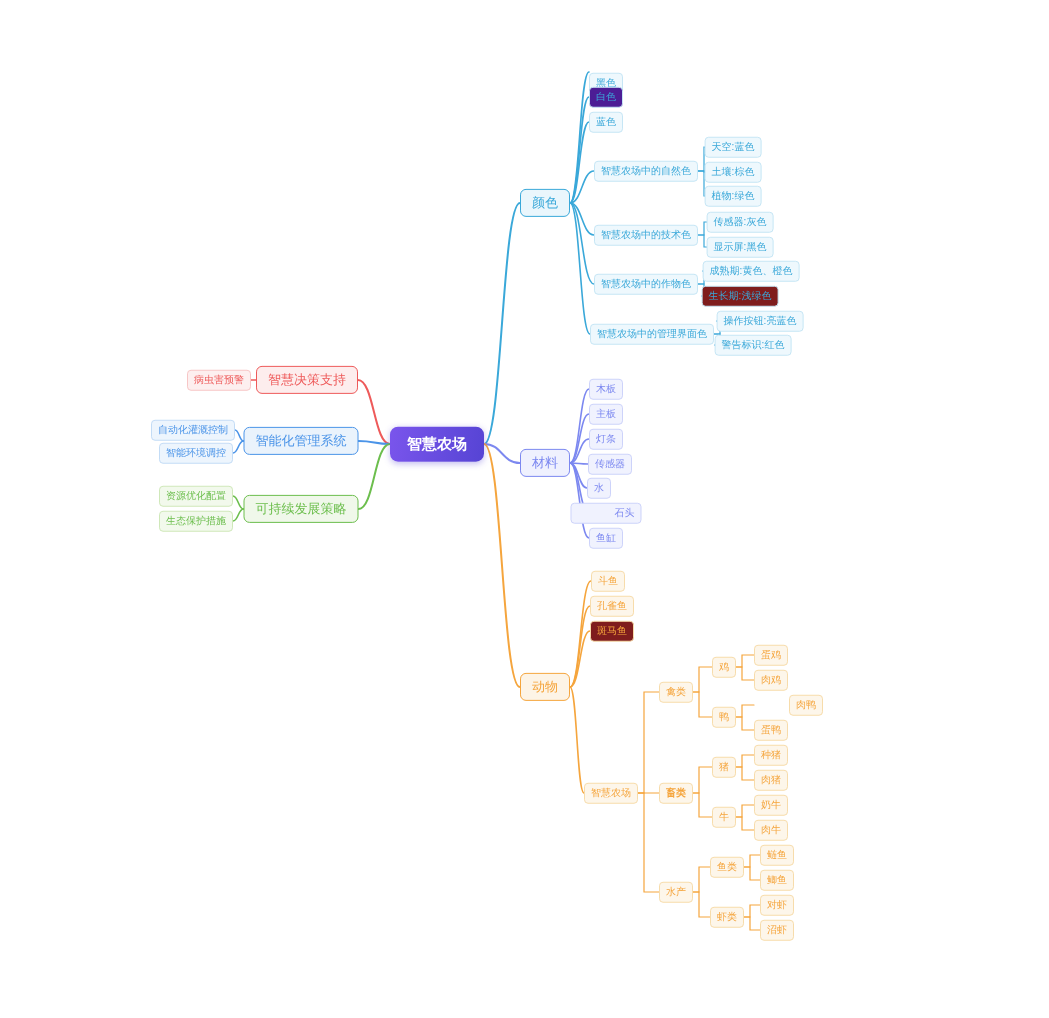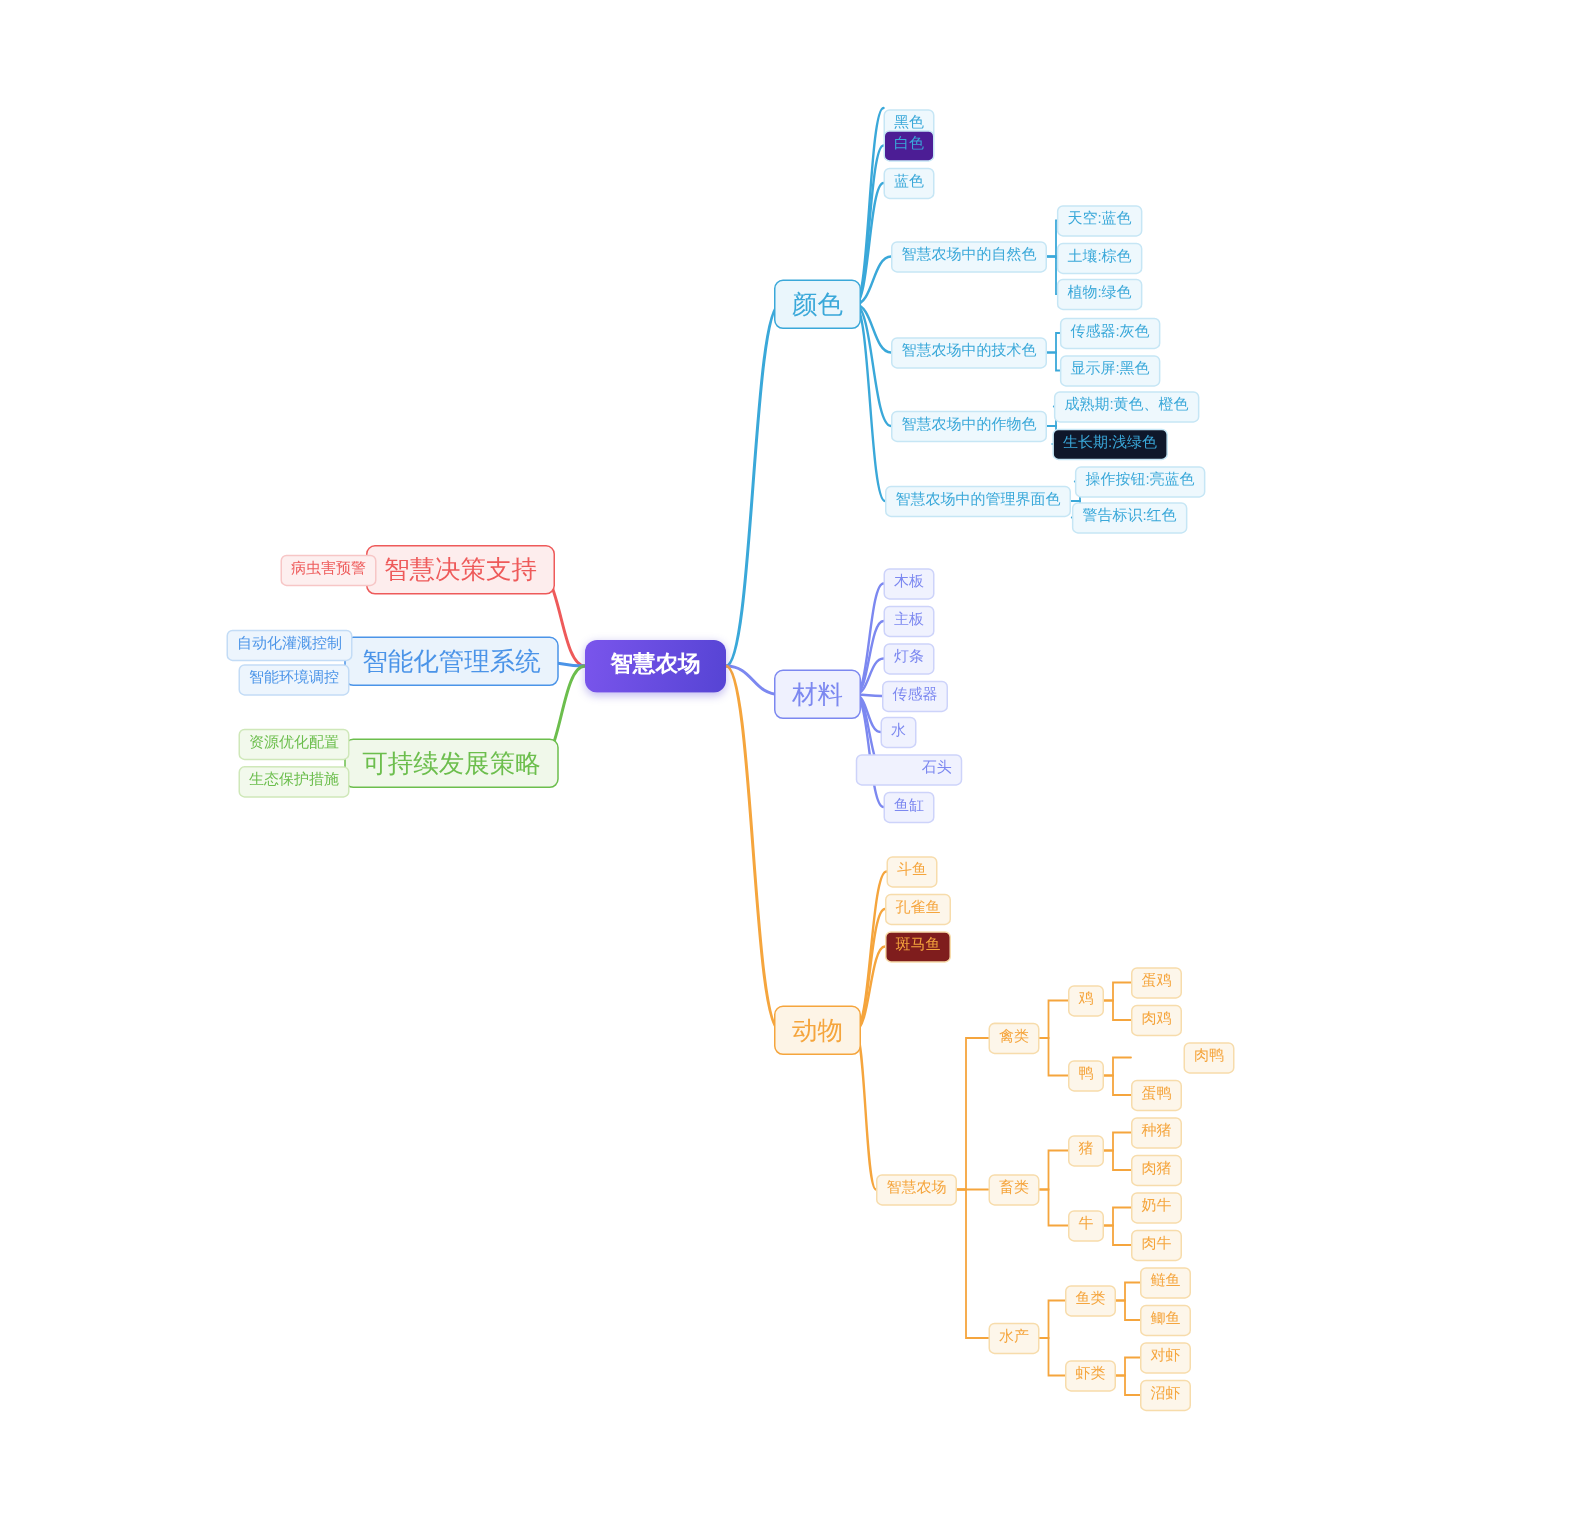--- a/index.html
+++ b/index.html
@@ -23,21 +23,21 @@
   .node.root {
     color: #ffffff;
     font-size: 15px;
     font-weight: bold;
     padding: 8px 17px;
     border-radius: 8px;
     box-shadow: 0 2px 6px rgba(86, 68, 212, 0.35);
     z-index: 3;
   }
   .node.primary {
-    font-size: 17px;
+    font-size: 13px;
     padding: 5px 11px;
     border-radius: 6px;
     border: 1px solid;
     z-index: 2;
   }
   .node.leaf {
     font-size: 10px;
     padding: 3px 6px;
     border-radius: 4px;
     border: 1px solid;
@@ -117,21 +117,21 @@
     <div class="node leaf" style="left: 606px; top: 122px; color: rgb(58, 168, 217); background: rgb(238, 248, 253); border-color: rgb(198, 230, 245);">蓝色</div>
     <div class="node leaf" style="left: 646px; top: 171px; color: rgb(58, 168, 217); background: rgb(238, 248, 253); border-color: rgb(198, 230, 245);">智慧农场中的自然色</div>
     <div class="node leaf" style="left: 733px; top: 147px; color: rgb(58, 168, 217); background: rgb(238, 248, 253); border-color: rgb(198, 230, 245);">天空:蓝色</div>
     <div class="node leaf" style="left: 733px; top: 172px; color: rgb(58, 168, 217); background: rgb(238, 248, 253); border-color: rgb(198, 230, 245);">土壤:棕色</div>
     <div class="node leaf" style="left: 733px; top: 196px; color: rgb(58, 168, 217); background: rgb(238, 248, 253); border-color: rgb(198, 230, 245);">植物:绿色</div>
     <div class="node leaf" style="left: 646px; top: 235px; color: rgb(58, 168, 217); background: rgb(238, 248, 253); border-color: rgb(198, 230, 245);">智慧农场中的技术色</div>
     <div class="node leaf" style="left: 740px; top: 222px; color: rgb(58, 168, 217); background: rgb(238, 248, 253); border-color: rgb(198, 230, 245);">传感器:灰色</div>
     <div class="node leaf" style="left: 740px; top: 247px; color: rgb(58, 168, 217); background: rgb(238, 248, 253); border-color: rgb(198, 230, 245);">显示屏:黑色</div>
     <div class="node leaf" style="left: 646px; top: 284px; color: rgb(58, 168, 217); background: rgb(238, 248, 253); border-color: rgb(198, 230, 245);">智慧农场中的作物色</div>
     <div class="node leaf" style="left: 751px; top: 271px; color: rgb(58, 168, 217); background: rgb(238, 248, 253); border-color: rgb(198, 230, 245);">成熟期:黄色、橙色</div>
-    <div class="node leaf" style="left: 740px; top: 296px; color: rgb(58, 168, 217); background: #0f172a; border-color: rgb(198, 230, 245);">生长期:浅绿色</div>
+    <div class="node leaf" style="left: 740px; top: 296px; color: rgb(58, 168, 217); background: #7f1d1d; border-color: rgb(198, 230, 245);">生长期:浅绿色</div>
     <div class="node leaf" style="left: 652px; top: 334px; color: rgb(58, 168, 217); background: rgb(238, 248, 253); border-color: rgb(198, 230, 245);">智慧农场中的管理界面色</div>
     <div class="node leaf" style="left: 760px; top: 321px; color: rgb(58, 168, 217); background: rgb(238, 248, 253); border-color: rgb(198, 230, 245);">操作按钮:亮蓝色</div>
     <div class="node leaf" style="left: 753px; top: 345px; color: rgb(58, 168, 217); background: rgb(238, 248, 253); border-color: rgb(198, 230, 245);">警告标识:红色</div>
     <div class="node primary" style="left: 545px; top: 463px; color: rgb(124, 136, 240); background: rgb(239, 241, 254); border-color: rgb(124, 136, 240);">材料</div>
     <div class="node leaf" style="left: 606px; top: 389px; color: rgb(124, 136, 240); background: rgb(240, 242, 254); border-color: rgb(205, 211, 250);">木板</div>
     <div class="node leaf" style="left: 606px; top: 414px; color: rgb(124, 136, 240); background: rgb(240, 242, 254); border-color: rgb(205, 211, 250);">主板</div>
     <div class="node leaf" style="left: 606px; top: 439px; color: rgb(124, 136, 240); background: rgb(240, 242, 254); border-color: rgb(205, 211, 250);">灯条</div>
     <div class="node leaf" style="left: 610px; top: 464px; color: rgb(124, 136, 240); background: rgb(240, 242, 254); border-color: rgb(205, 211, 250);">传感器</div>
     <div class="node leaf" style="left: 599px; top: 488px; color: rgb(124, 136, 240); background: rgb(240, 242, 254); border-color: rgb(205, 211, 250);">水</div>
     <div class="node leaf" style="left: 606px; top: 513px; color: rgb(124, 136, 240); background: rgb(240, 242, 254); border-color: rgb(205, 211, 250); padding-left: 43px;">石头</div>
@@ -141,21 +141,21 @@
     <div class="node leaf" style="left: 612px; top: 606px; color: rgb(245, 165, 61); background: rgb(253, 246, 234); border-color: rgb(247, 220, 171);">孔雀鱼</div>
     <div class="node leaf" style="left: 612px; top: 631px; color: rgb(245, 165, 61); background: #7f1d1d; border-color: rgb(247, 220, 171);">斑马鱼</div>
     <div class="node leaf" style="left: 611px; top: 793px; color: rgb(245, 165, 61); background: rgb(253, 246, 234); border-color: rgb(247, 220, 171);">智慧农场</div>
     <div class="node leaf" style="left: 676px; top: 692px; color: rgb(245, 165, 61); background: rgb(253, 246, 234); border-color: rgb(247, 220, 171);">禽类</div>
     <div class="node leaf" style="left: 724px; top: 667px; color: rgb(245, 165, 61); background: rgb(253, 246, 234); border-color: rgb(247, 220, 171);">鸡</div>
     <div class="node leaf" style="left: 771px; top: 655px; color: rgb(245, 165, 61); background: rgb(253, 246, 234); border-color: rgb(247, 220, 171);">蛋鸡</div>
     <div class="node leaf" style="left: 771px; top: 680px; color: rgb(245, 165, 61); background: rgb(253, 246, 234); border-color: rgb(247, 220, 171);">肉鸡</div>
     <div class="node leaf" style="left: 724px; top: 717px; color: rgb(245, 165, 61); background: rgb(253, 246, 234); border-color: rgb(247, 220, 171);">鸭</div>
     <div class="node leaf" style="left: 771px; top: 705px; color: rgb(245, 165, 61); background: rgb(253, 246, 234); border-color: rgb(247, 220, 171); margin-left: 35px;">肉鸭</div>
     <div class="node leaf" style="left: 771px; top: 730px; color: rgb(245, 165, 61); background: rgb(253, 246, 234); border-color: rgb(247, 220, 171);">蛋鸭</div>
-    <div class="node leaf" style="left: 676px; top: 793px; color: rgb(245, 165, 61); background: rgb(253, 246, 234); border-color: rgb(247, 220, 171);">畜类</div>
+    <div class="node leaf" style="left: 676px; top: 793px; color: rgb(245, 165, 61); background: rgb(253, 246, 234); border-color: rgb(247, 220, 171); font-weight: bold;">畜类</div>
     <div class="node leaf" style="left: 724px; top: 767px; color: rgb(245, 165, 61); background: rgb(253, 246, 234); border-color: rgb(247, 220, 171);">猪</div>
     <div class="node leaf" style="left: 771px; top: 755px; color: rgb(245, 165, 61); background: rgb(253, 246, 234); border-color: rgb(247, 220, 171);">种猪</div>
     <div class="node leaf" style="left: 771px; top: 780px; color: rgb(245, 165, 61); background: rgb(253, 246, 234); border-color: rgb(247, 220, 171);">肉猪</div>
     <div class="node leaf" style="left: 724px; top: 817px; color: rgb(245, 165, 61); background: rgb(253, 246, 234); border-color: rgb(247, 220, 171);">牛</div>
     <div class="node leaf" style="left: 771px; top: 805px; color: rgb(245, 165, 61); background: rgb(253, 246, 234); border-color: rgb(247, 220, 171);">奶牛</div>
     <div class="node leaf" style="left: 771px; top: 830px; color: rgb(245, 165, 61); background: rgb(253, 246, 234); border-color: rgb(247, 220, 171);">肉牛</div>
     <div class="node leaf" style="left: 676px; top: 892px; color: rgb(245, 165, 61); background: rgb(253, 246, 234); border-color: rgb(247, 220, 171);">水产</div>
     <div class="node leaf" style="left: 727px; top: 867px; color: rgb(245, 165, 61); background: rgb(253, 246, 234); border-color: rgb(247, 220, 171);">鱼类</div>
     <div class="node leaf" style="left: 777px; top: 855px; color: rgb(245, 165, 61); background: rgb(253, 246, 234); border-color: rgb(247, 220, 171);">鲢鱼</div>
     <div class="node leaf" style="left: 777px; top: 880px; color: rgb(245, 165, 61); background: rgb(253, 246, 234); border-color: rgb(247, 220, 171);">鲫鱼</div>

